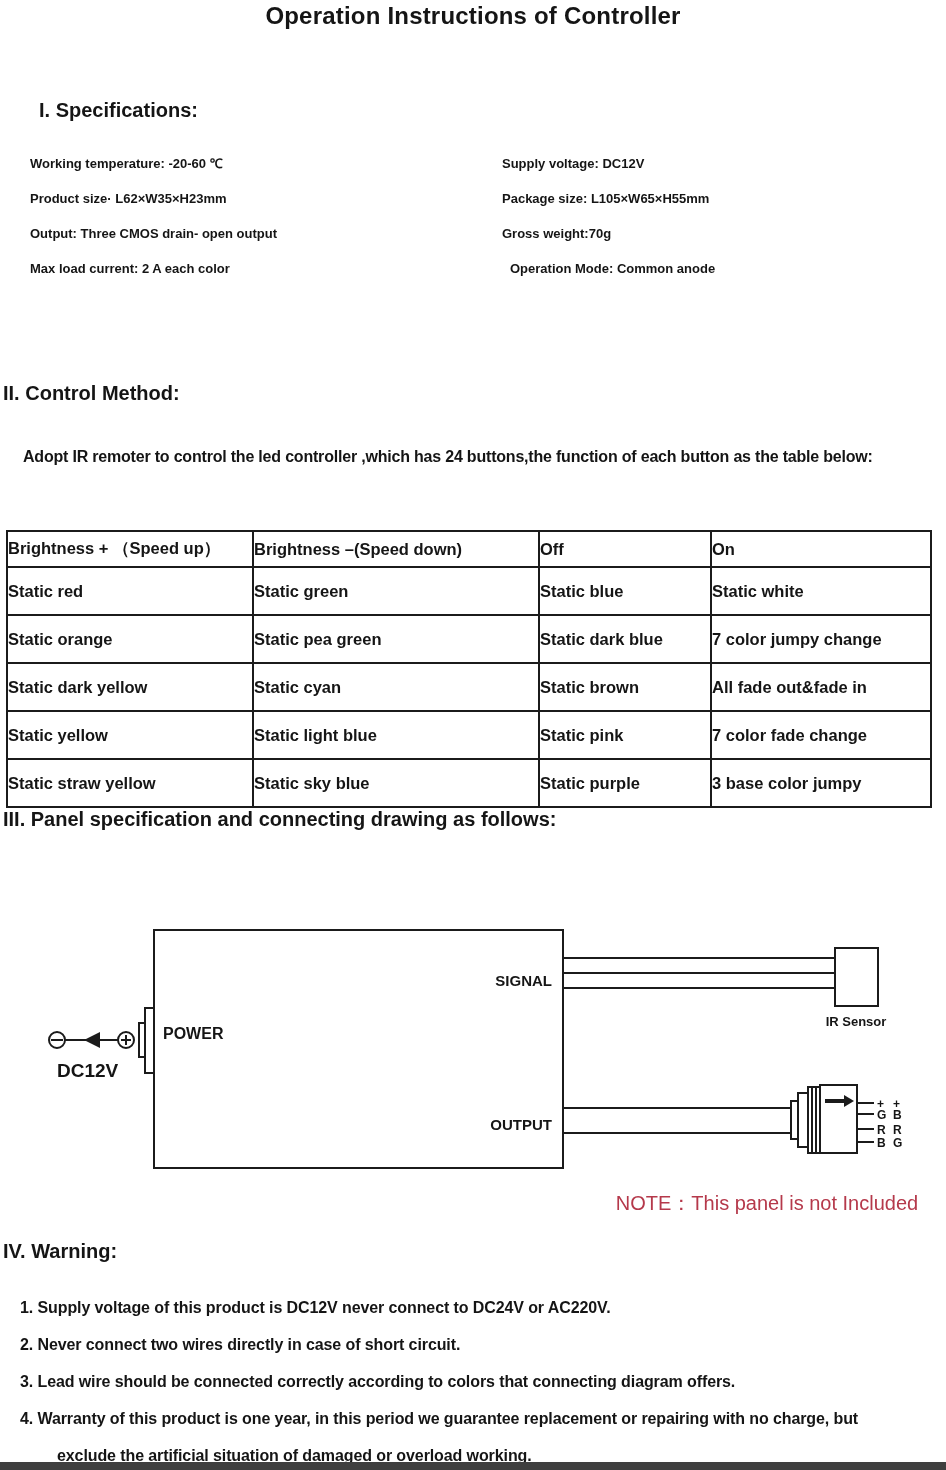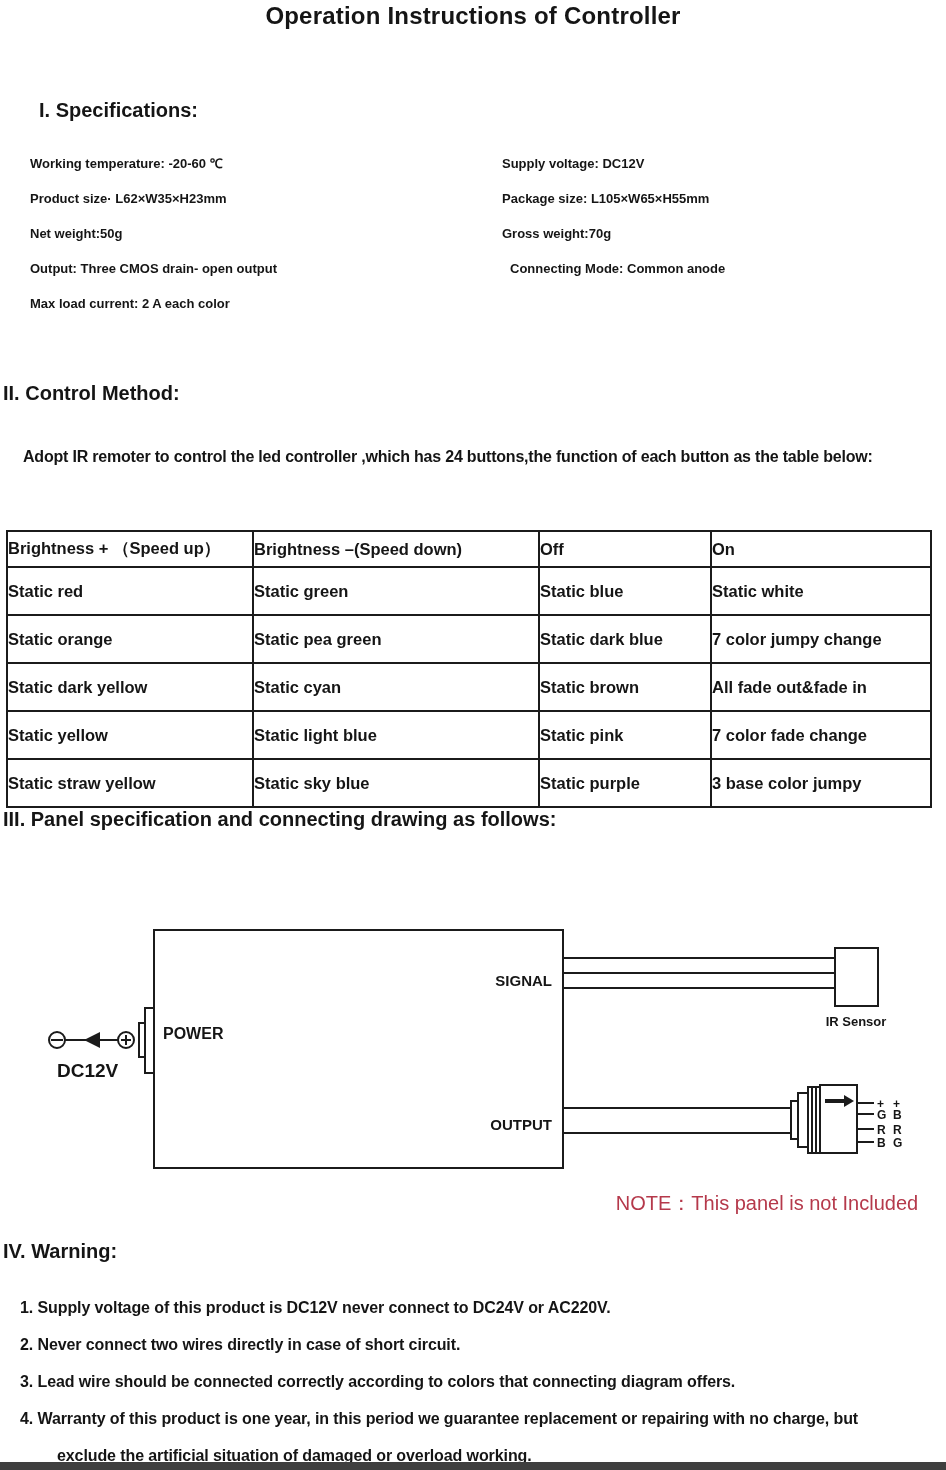--- a/index.html
+++ b/index.html
@@ -65,29 +65,28 @@
 <body>
 
 <div class="page">
 
   <div class="title">Operation Instructions of Controller</div>
 
   <div class="h2 sec1">I. Specifications:</div>
   <div class="spec-col left">
     <div class="spec-line">Working temperature: -20-60 ℃</div>
     <div class="spec-line">Product size· L62×W35×H23mm</div>
-    <div class="spec-line">Net weight:50g</div>
     <div class="spec-line">Output: Three CMOS drain- open output</div>
     <div class="spec-line">Max load current: 2 A each color</div>
   </div>
   <div class="spec-col right">
     <div class="spec-line">Supply voltage: DC12V</div>
     <div class="spec-line">Package size: L105×W65×H55mm</div>
     <div class="spec-line">Gross weight:70g</div>
-    <div class="spec-line">Connecting Mode: Common anode</div>
+    <div class="spec-line">Operation Mode: Common anode</div>
   </div>
 
   <div class="h2 sec2">II. Control Method:</div>
   <div class="intro">Adopt IR remoter to control the led controller ,which has 24 buttons,the function of each button as the table below:</div>
 
   <table class="btable">
     <colgroup>
       <col style="width:246px">
         <col style="width:286px">
         <col style="width:172px">

